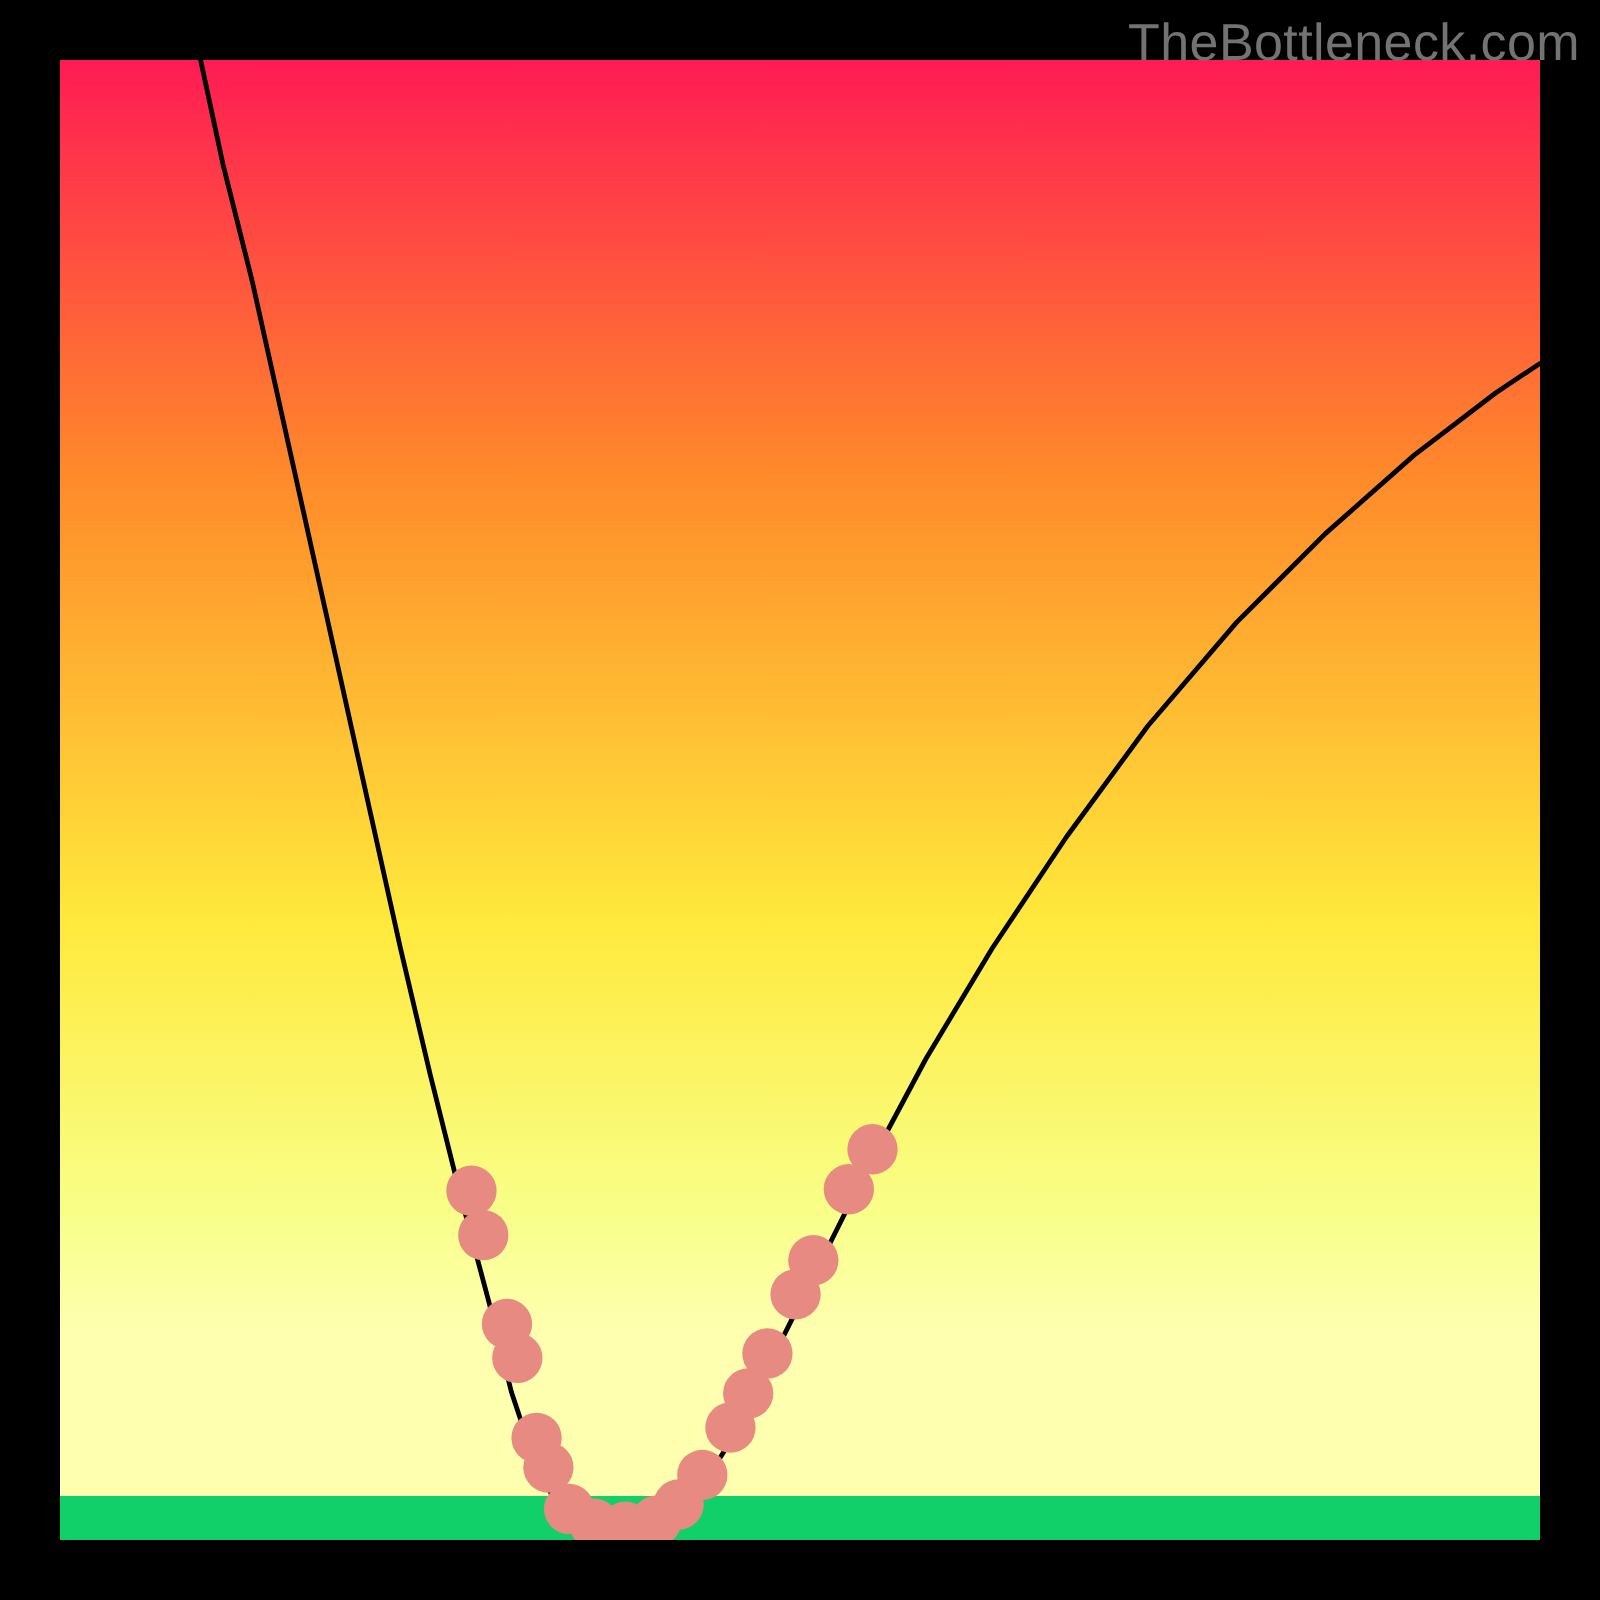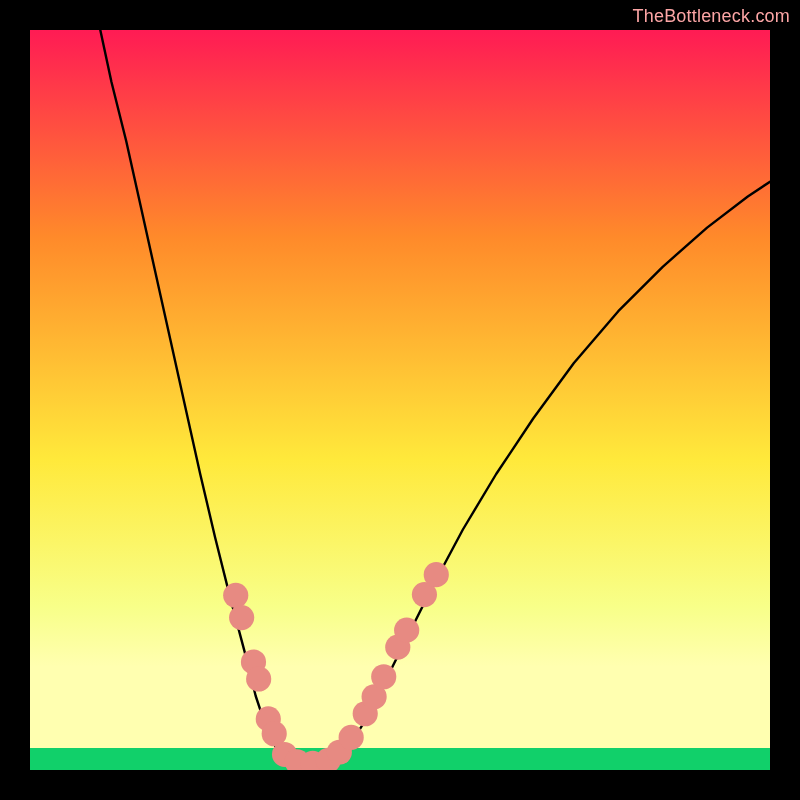--- a/index.html
+++ b/index.html
@@ -14,22 +14,22 @@
   .outer {
     position: relative;
     width: 800px;
     height: 800px;
     background: #000;
   }
   .watermark {
     position: absolute;
     top: 6px;
     right: 10px;
-    color: #fca5a5;
-    font-size: 18px;
+    color: #737373;
+    font-size: 26px;
     font-weight: 400;
     letter-spacing: 0.2px;
     z-index: 20;
   }
   .plot {
     position: absolute;
     left: 30px;
     top: 30px;
     width: 740px;
     height: 740px;

